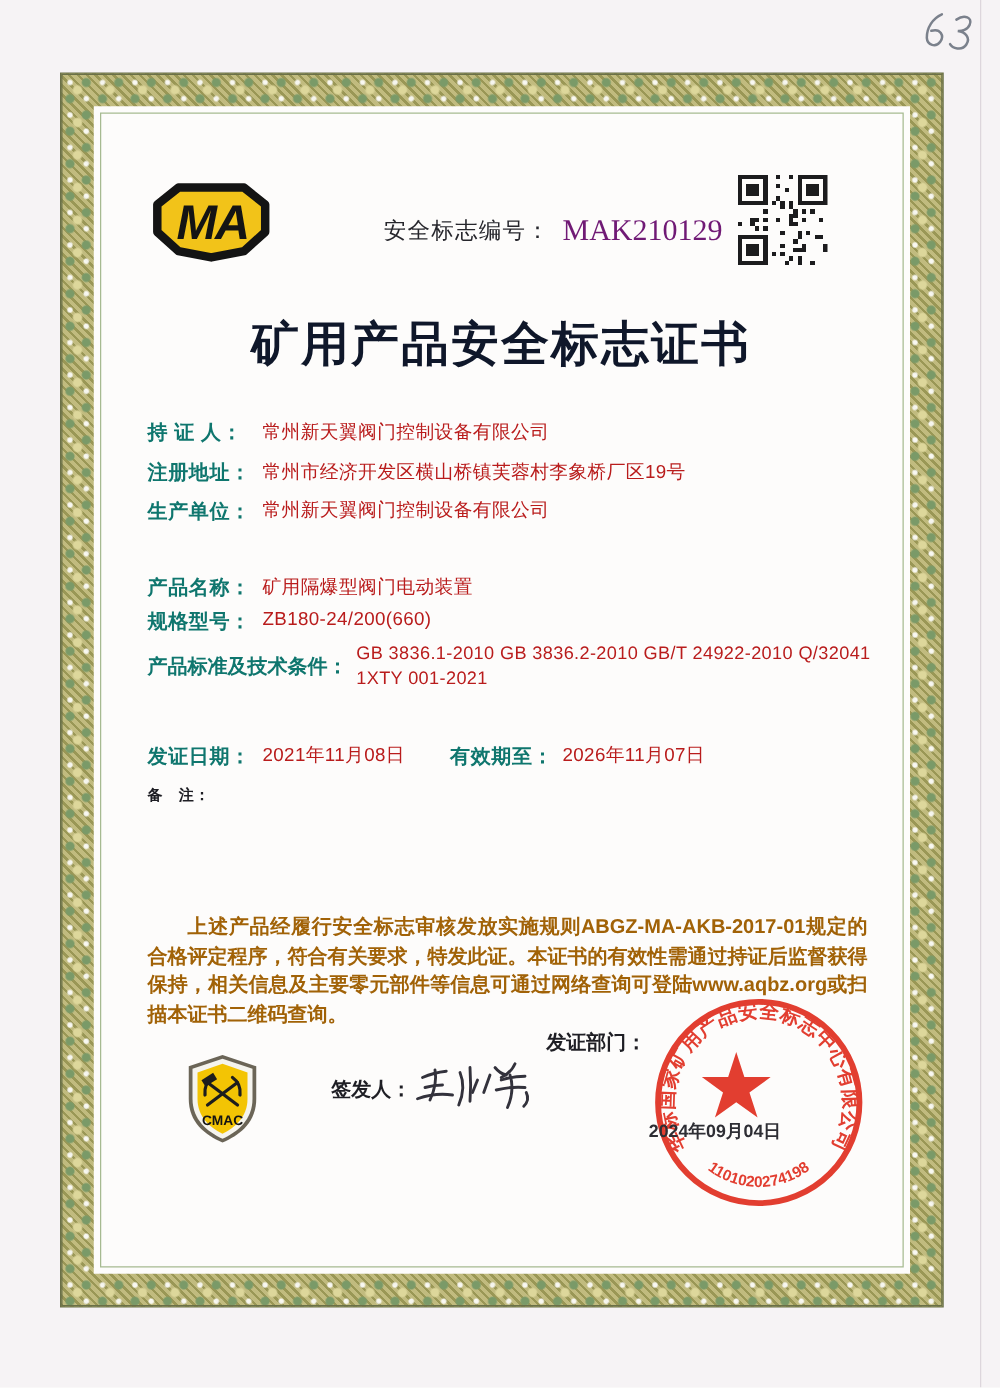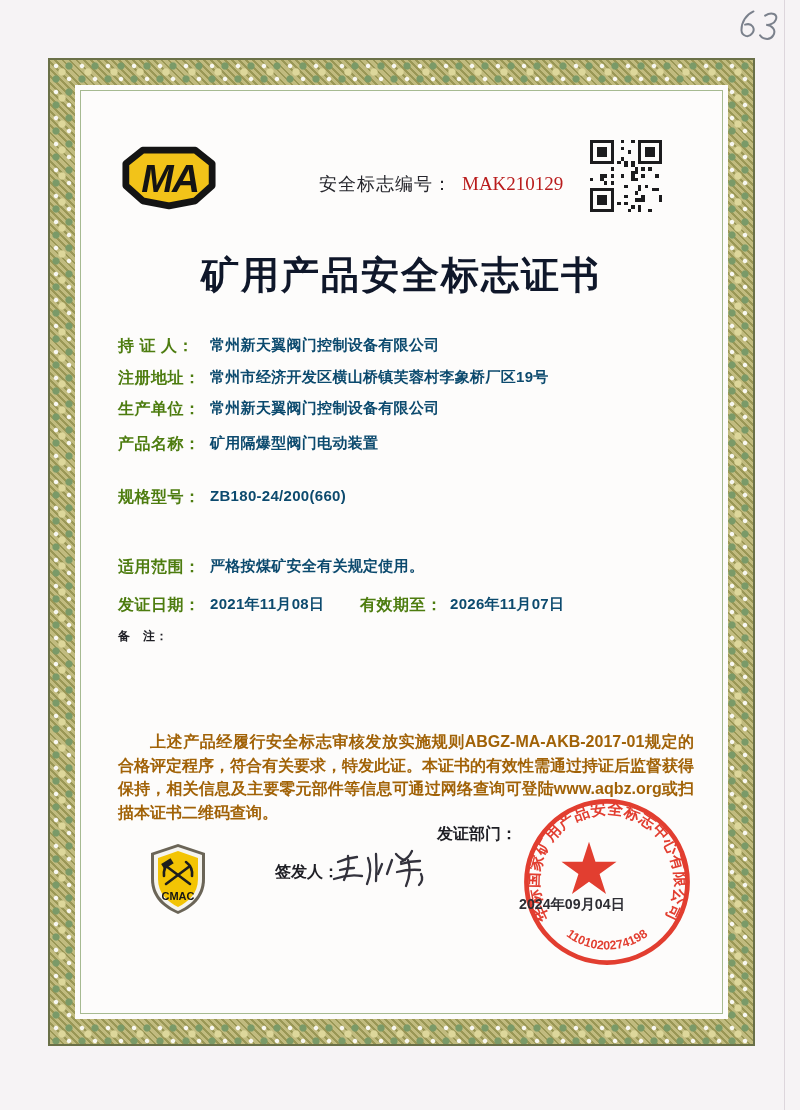--- a/index.html
+++ b/index.html
@@ -28,49 +28,49 @@
       repeating-linear-gradient(45deg, rgba(84,92,44,.28) 0 2px, rgba(255,255,255,.16) 2px 5px);
     background-size:26px 26px,26px 26px,26px 26px,26px 26px,26px 26px,auto;
     box-shadow:0 0 0 1px #6a7048, inset 0 0 0 1px #6a7048;
   }
   .paper{
     position:absolute;inset:26px;background:#fdfcfb;
     outline:1px solid #a6ba91;outline-offset:-6px;
   }
 
   .ma-logo{position:absolute;left:114px;top:142px;width:110px;height:72px;}
-  .sn-line{position:absolute;left:307px;top:172px;display:flex;align-items:center;margin-left:12px;}
+  .sn-line{position:absolute;left:307px;top:172px;display:flex;align-items:flex-start;}
   .sn-label{font-size:18px;color:#26262c;letter-spacing:1px;}
-  .sn-value{font-family:"Liberation Serif","DejaVu Serif",serif;font-size:19px;margin-left:10px;color:#b91c1c;}
+  .sn-value{font-family:"Liberation Serif","DejaVu Serif",serif;font-size:24px;margin-left:10px;color:#701a75;}
   .qr{position:absolute;left:590px;top:140px;width:72px;height:72px;}
 
   .title{
     position:absolute;left:60px;top:250px;width:682px;margin:0;
     text-align:center;font-size:38px;font-weight:900;color:#0f172a;
     letter-spacing:2px;font-family:"Liberation Serif","DejaVu Serif",serif;
   }
 
   .frow{position:absolute;left:118px;display:flex;align-items:flex-start;}
-  .flabel{flex:none;width:92px;font-size:16px;font-weight:700;color:#4d7c0f;letter-spacing:.5px;}
-  .fvalue{font-size:15px;font-weight:700;color:#0c4a6e;letter-spacing:.3px;}
+  .flabel{flex:none;width:92px;font-size:16px;font-weight:700;color:#0f766e;letter-spacing:.5px;}
+  .fvalue{font-size:15px;font-weight:400;color:#b91c1c;letter-spacing:.3px;}
   .tech{align-items:center;}
   .tech .flabel{width:167px;letter-spacing:0;}
   .tech .fvalue{width:412px;line-height:20px;word-break:break-all;font-size:14.5px;}
   .dates .dval{flex:none;width:150px;}
   .dates .vlabel{flex:none;width:90px;}
   .remark-label{font-size:12px;font-weight:700;letter-spacing:.5px;}
 
   .statement{
     position:absolute;left:118px;top:730px;width:576px;margin:0;
     font-size:16px;font-weight:700;line-height:23.5px;color:#a16207;
     text-align:justify;text-indent:2em;
   }
 
   .cmac{position:absolute;left:146px;top:842px;width:64px;height:74px;}
-  .signer-label{position:absolute;left:275px;top:862px;font-size:16px;font-weight:700;}
+  .signer-label{position:absolute;left:265px;top:862px;font-size:16px;font-weight:700;}
   .signature{position:absolute;left:330px;top:842px;width:104px;height:54px;}
   .dept-label{position:absolute;left:437px;top:824px;font-size:16px;font-weight:700;}
   .stamp{position:absolute;left:517px;top:792px;width:180px;height:180px;opacity:.95;}
   .ringtext{font-weight:700;letter-spacing:.5px;}
 </style>
 </head>
 <body>
 
 <div class="page">
 
@@ -256,31 +256,31 @@
     <span class="fvalue">常州新天翼阀门控制设备有限公司</span>
   </div>
   <div class="frow" style="top:368px">
     <span class="flabel">注册地址：</span>
     <span class="fvalue">常州市经济开发区横山桥镇芙蓉村李象桥厂区19号</span>
   </div>
   <div class="frow" style="top:399px">
     <span class="flabel">生产单位：</span>
     <span class="fvalue">常州新天翼阀门控制设备有限公司</span>
   </div>
-  <div class="frow" style="top:434px">
+  <div class="frow" style="top:460px">
     <span class="flabel">产品名称：</span>
     <span class="fvalue">矿用隔爆型阀门电动装置</span>
   </div>
   <div class="frow" style="top:487px">
     <span class="flabel">规格型号：</span>
     <span class="fvalue">ZB180-24/200(660)</span>
   </div>
-  <div class="frow" style="top:557px">
-    <span class="flabel">适用范围：</span>
-    <span class="fvalue">严格按煤矿安全有关规定使用。</span>
+  <div class="frow tech" style="top:513px">
+    <span class="flabel">产品标准及技术条件：</span>
+    <span class="fvalue">GB 3836.1-2010 GB 3836.2-2010 GB/T 24922-2010 Q/320411XTY 001-2021</span>
   </div>
 
   <div class="frow dates" style="top:595px">
     <span class="flabel">发证日期：</span>
     <span class="fvalue dval">2021年11月08日</span>
     <span class="flabel vlabel">有效期至：</span>
     <span class="fvalue">2026年11月07日</span>
   </div>
 
   <div class="frow" style="top:628px">

